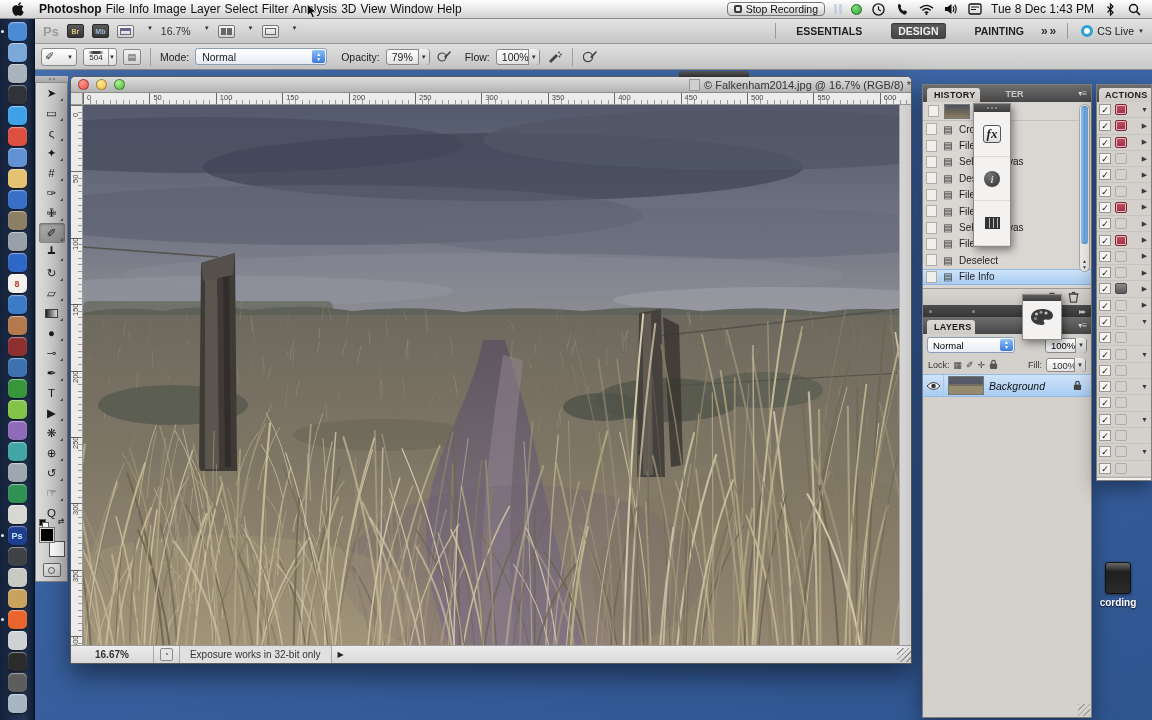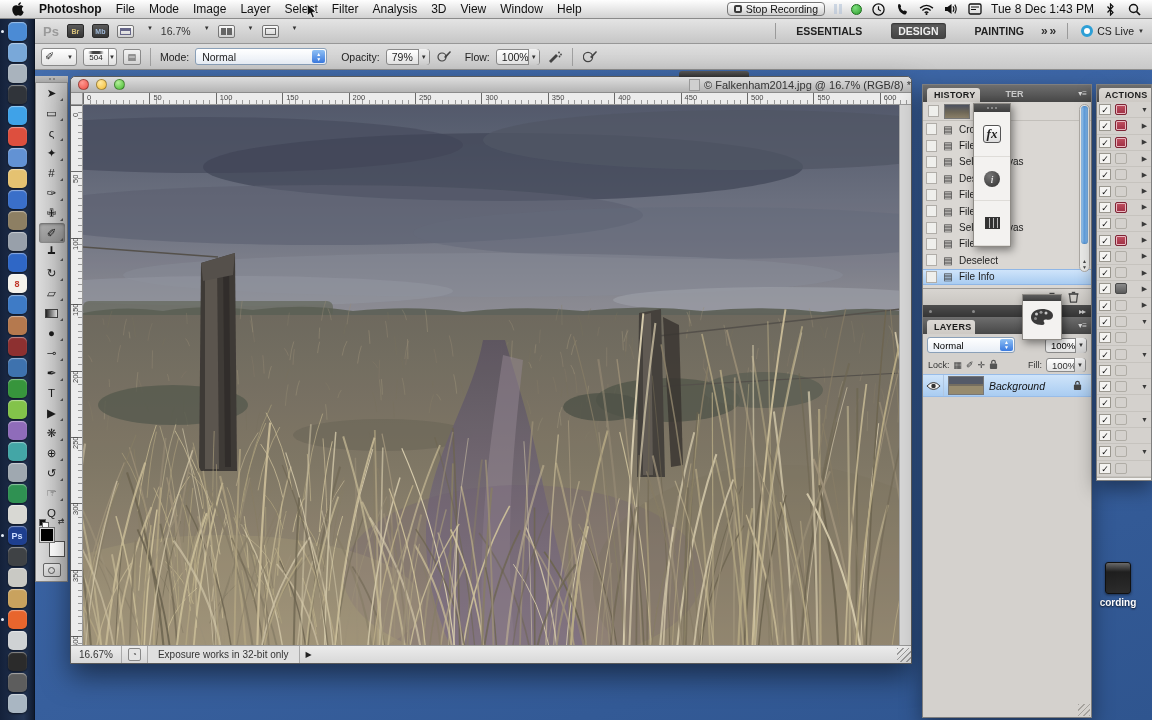--- a/index.html
+++ b/index.html
@@ -100,21 +100,21 @@
   .ruler-top .rlab{position:absolute;top:0;font-size:7.5px;color:#444;padding-left:2px;}
   .ruler-left{position:absolute;left:0;top:28px;width:12px;bottom:18px;background:#ececec;border-right:1px solid #9a9a9a;
     background-image:repeating-linear-gradient(180deg,#6b6b6b 0 1px,transparent 1px 66.4px),repeating-linear-gradient(180deg,#9a9a9a 0 1px,transparent 1px 6.64px);
     background-size:100% 100%,4px 100%;background-position:0 0,100% 0;background-repeat:repeat-y;overflow:hidden;}
   .ruler-left .rlab{position:absolute;left:1px;font-size:7.5px;color:#444;transform:rotate(-90deg);transform-origin:4px 5px;}
   .rcorner{position:absolute;left:0;top:16px;width:12px;height:12px;background:#e0e0e0;border-right:1px solid #9a9a9a;border-bottom:1px solid #9a9a9a;}
   .canvas{position:absolute;left:12px;top:28px;width:818px;height:542px;background:#555;overflow:hidden;}
   .canvas svg{display:block;width:100%;height:100%;}
   .rstrip{position:absolute;right:0;top:28px;width:12px;bottom:18px;background:#d6d6d6;border-left:1px solid #a8a8a8;}
   .statusbar{position:absolute;left:0;right:0;bottom:0;height:18px;background:linear-gradient(#ececec,#d8d8d8);border-top:1px solid #9a9a9a;display:flex;align-items:center;font-size:10px;color:#333;}
-  .zoomcell{padding:0 8px;border-right:1px solid #aaa;height:100%;display:flex;align-items:center;}
+  .zoomcell{padding:0 24px;border-right:1px solid #aaa;height:100%;display:flex;align-items:center;font-weight:bold;}
   .scell-icon{width:13px;height:13px;border:1px solid #888;border-radius:2px;margin:0 6px;background:#e4e4e4;display:flex;align-items:center;justify-content:center;font-size:8px;color:#555;}
   .stext{background:#e0e0e0;border-left:1px solid #aaa;border-right:1px solid #aaa;height:100%;display:flex;align-items:center;padding:0 10px;}
   .splay{margin-left:6px;font-size:8px;color:#222;}
   .sgrip{margin-left:auto;width:14px;height:14px;background:repeating-linear-gradient(135deg,#9a9a9a 0 1px,transparent 1px 4px);}
 
   
   .rightdock{position:absolute;left:922px;top:84px;width:170px;height:634px;background:#d4d1cd;border:1px solid #7e7e7e;box-shadow:0 8px 20px rgba(0,0,0,.4);z-index:12;display:flex;flex-direction:column;}
   .ptabs{height:17px;background:linear-gradient(#6e6e6e,#474747);display:flex;align-items:flex-end;position:relative;flex:none;}
   .ptab{background:linear-gradient(#dcd9d5,#cdc9c4);color:#1a1a1a;font-size:9px;font-weight:bold;padding:2px 4px 2px 7px;border-radius:3px 3px 0 0;margin:2px 0 0 4px;letter-spacing:.3px;}
   .ptab2{color:#c8c8c8;font-size:9px;font-weight:bold;margin-left:26px;padding-bottom:3px;}
@@ -180,25 +180,25 @@
 <body>
 
 <div class="screen">
 
   <div class="menubar">
     <span class="sicon">
       <svg width="12" height="14" viewBox="0 0 14 16">
           <path d="M11.5 8.4c0-2.1 1.7-3.1 1.8-3.2-1-1.4-2.5-1.6-3-1.7-1.3-.1-2.5.8-3.1.8-.6 0-1.6-.8-2.7-.7C3.1 3.6 1.8 4.4 1 5.8c-1.4 2.5-.4 6.1 1 8.1.7 1 1.5 2.1 2.6 2 1-.1 1.4-.7 2.7-.7 1.2 0 1.6.7 2.7.6 1.1 0 1.8-1 2.5-2 .8-1.2 1.1-2.3 1.1-2.4 0 0-2.1-.8-2.1-3zM9.6 2.5c.6-.7.9-1.6.8-2.5-.8 0-1.8.5-2.4 1.2-.5.6-1 1.6-.8 2.5.9.1 1.8-.5 2.4-1.2z" fill="#111"></path>
         </svg>
     </span>
-    <span style="display:flex;gap:14px;align-items:center;">
+    <span style="display:flex;gap:4px;align-items:center;">
 
     <span class="mi mbold">Photoshop</span>
         <span class="mi">File</span>
-        <span class="mi">Mode</span>
+        <span class="mi">Info</span>
         <span class="mi">Image</span>
         <span class="mi">Layer</span>
         <span class="mi">Select</span>
         <span class="mi">Filter</span>
         <span class="mi">Analysis</span>
         <span class="mi">3D</span>
         <span class="mi">View</span>
         <span class="mi">Window</span>
         <span class="mi">Help</span>
       </span>

